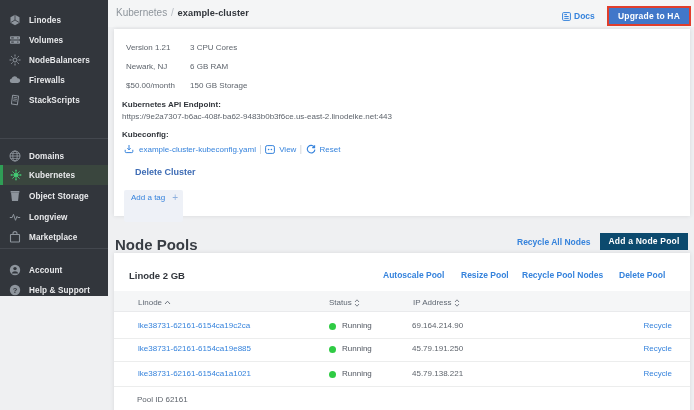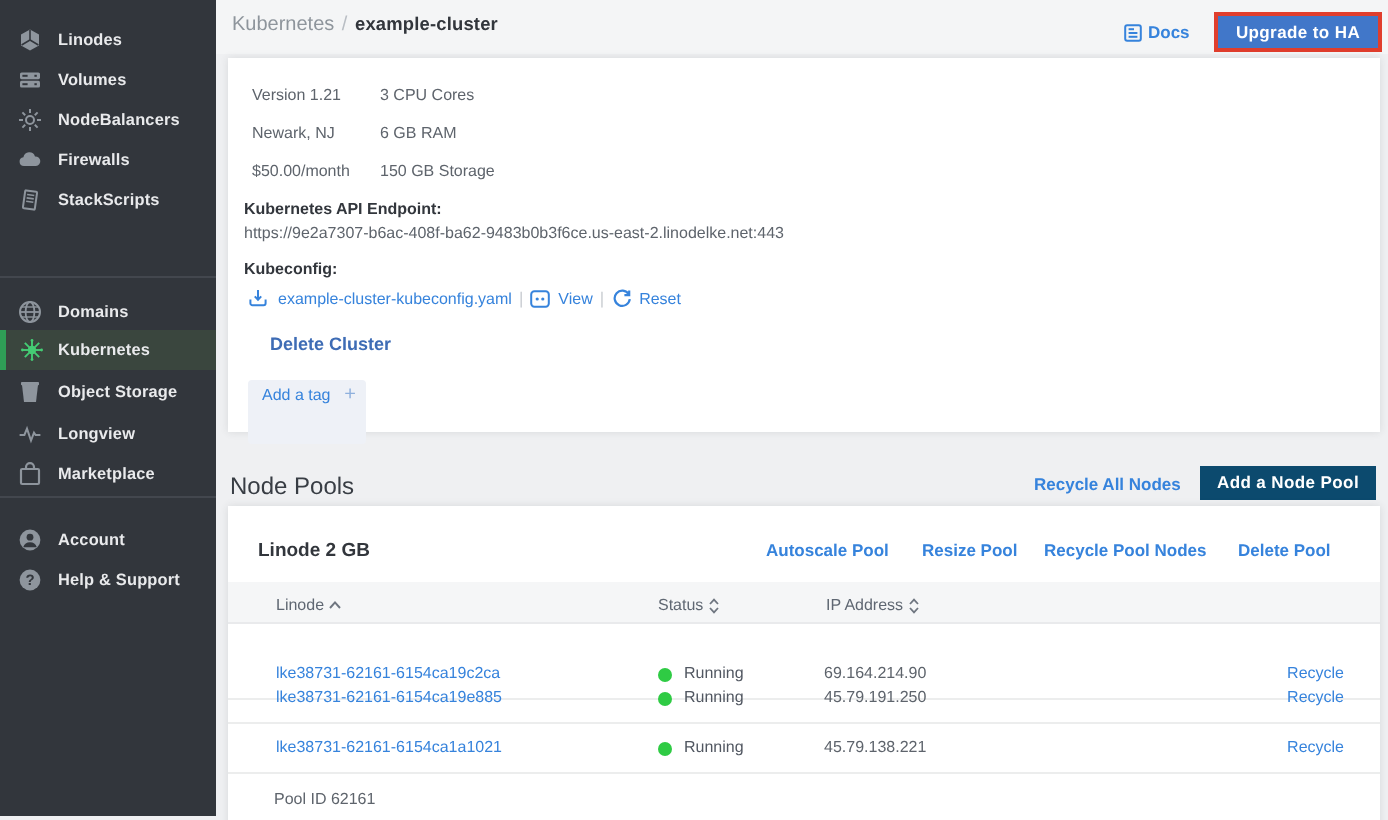--- a/index.html
+++ b/index.html
@@ -1,20 +1,20 @@
 <!DOCTYPE html>
 <html><head>
 <meta charset="utf-8">
 <style>
 * { margin:0; padding:0; box-sizing:border-box; }
 html,body { width:694px; height:410px; overflow:hidden; }
 body { font-family:"Liberation Sans", sans-serif; background:#eff0f2; position:relative; }
 
 
-#side { position:absolute; left:0; top:0; width:108px; height:408px; background:#32363c; }
+#side { position:absolute; left:0; top:0; width:108px; height:296px; background:#32363c; }
 .nav { position:absolute; left:0; width:108px; height:20px; }
 .nav .ic { position:absolute; left:9px; top:50%; transform:translateY(-50%); width:12px; height:12px; }
 .nav .tx { position:absolute; left:29px; top:50%; transform:translateY(-50%); color:#e9eaec; font-size:8.2px; font-weight:700; letter-spacing:.1px; white-space:nowrap; }
 .nav.active { background:#3a463e; border-left:3px solid #2f9e56; }
 .nav.active .ic { left:6.5px; }
 .nav.active .tx { left:26px; }
 .sdiv { position:absolute; left:0; width:108px; height:1px; background:#43474e; }
 
 
 #topbar { position:absolute; left:108px; top:0; width:586px; height:27px; background:#f4f5f6; }
@@ -32,21 +32,21 @@
 .blabel { position:absolute; font-size:8px; font-weight:700; color:#32363c; white-space:nowrap; }
 .bluelink { color:#3683dc; text-decoration:none; }
 #kcfgrow { position:absolute; left:124px; top:144px; font-size:8px; color:#3683dc; white-space:nowrap; }
 #kcfgrow .sep { color:#c9cdd2; padding:0 3.5px; font-size:8.5px; }
 #delc { position:absolute; left:135px; top:167px; font-size:9px; font-weight:700; color:#3e6cb5; }
 #tagchip { position:absolute; left:124px; top:190px; width:59px; height:32px; background:#eef1f7; border-radius:2px; color:#3683dc; font-size:8px; line-height:16px; text-align:left; }
 #tagchip .t { margin-left:7px; }
 #tagchip .p { position:absolute; right:5px; top:0; color:#8fb0dd; font-size:10px; }
 
 
-#nph { position:absolute; left:115px; top:236px; font-size:12px; font-weight:400; color:#383d44; }
+#nph { position:absolute; left:115px; top:236px; font-size:15px; font-weight:700; color:#383d44; }
 #recall { position:absolute; left:517px; top:237px; font-size:8.5px; font-weight:700; color:#3683dc; }
 #addpool { position:absolute; left:600px; top:233px; width:88px; height:17px; background:#0c4a6e; color:#fff; font-size:8.5px; font-weight:700; text-align:center; line-height:17px; letter-spacing:.2px; }
 
 
 #card2 { position:absolute; left:114px; top:253px; width:576px; height:186px; background:#fff; box-shadow:0 0 4px rgba(50,54,60,.12); }
 #poolhead { position:absolute; left:0; top:0; width:576px; height:38px; }
 #poolhead .nm { position:absolute; left:15px; top:17px; font-size:9.5px; font-weight:700; color:#32363c; }
 .plink { position:absolute; top:17px; font-size:8.5px; font-weight:700; color:#3683dc; white-space:nowrap; }
 #thead { position:absolute; left:0; top:38px; width:576px; height:21px; background:#f5f6f7; border-bottom:1px solid #e9eaec; font-size:8px; color:#5f6772; }
 #thead span { position:absolute; top:7px; }
@@ -264,21 +264,21 @@
     <span style="left:24px;">Linode <svg width="7" height="5" viewBox="0 0 7 5" style="display:inline-block">
           <path d="M1 4 L3.5 1.2 L6 4" fill="none" stroke="#6f7680" stroke-width="1"></path>
         </svg></span>
     <span style="left:215px;">Status <svg width="6" height="8" viewBox="0 0 6 8" style="display:inline-block; vertical-align:-2px;">
           <path d="M1 3 L3 0.8 L5 3 M1 5 L3 7.2 L5 5" fill="none" stroke="#6f7680" stroke-width="0.9"></path>
         </svg></span>
     <span style="left:299px;">IP Address <svg width="6" height="8" viewBox="0 0 6 8" style="display:inline-block; vertical-align:-2px;">
           <path d="M1 3 L3 0.8 L5 3 M1 5 L3 7.2 L5 5" fill="none" stroke="#6f7680" stroke-width="0.9"></path>
         </svg></span>
   </div>
-  <div class="trow" style="top:72px;">
+  <div class="trow" style="top:61px;">
     <span class="lk">lke38731-62161-6154ca19c2ca</span>
     <span class="dot"></span>
       <span class="run">Running</span>
     <span class="ip">69.164.214.90</span>
     <span class="rc">Recycle</span>
   </div>
   <div class="trow" style="top:84px;">
     <span class="lk">lke38731-62161-6154ca19e885</span>
     <span class="dot"></span>
       <span class="run">Running</span>

